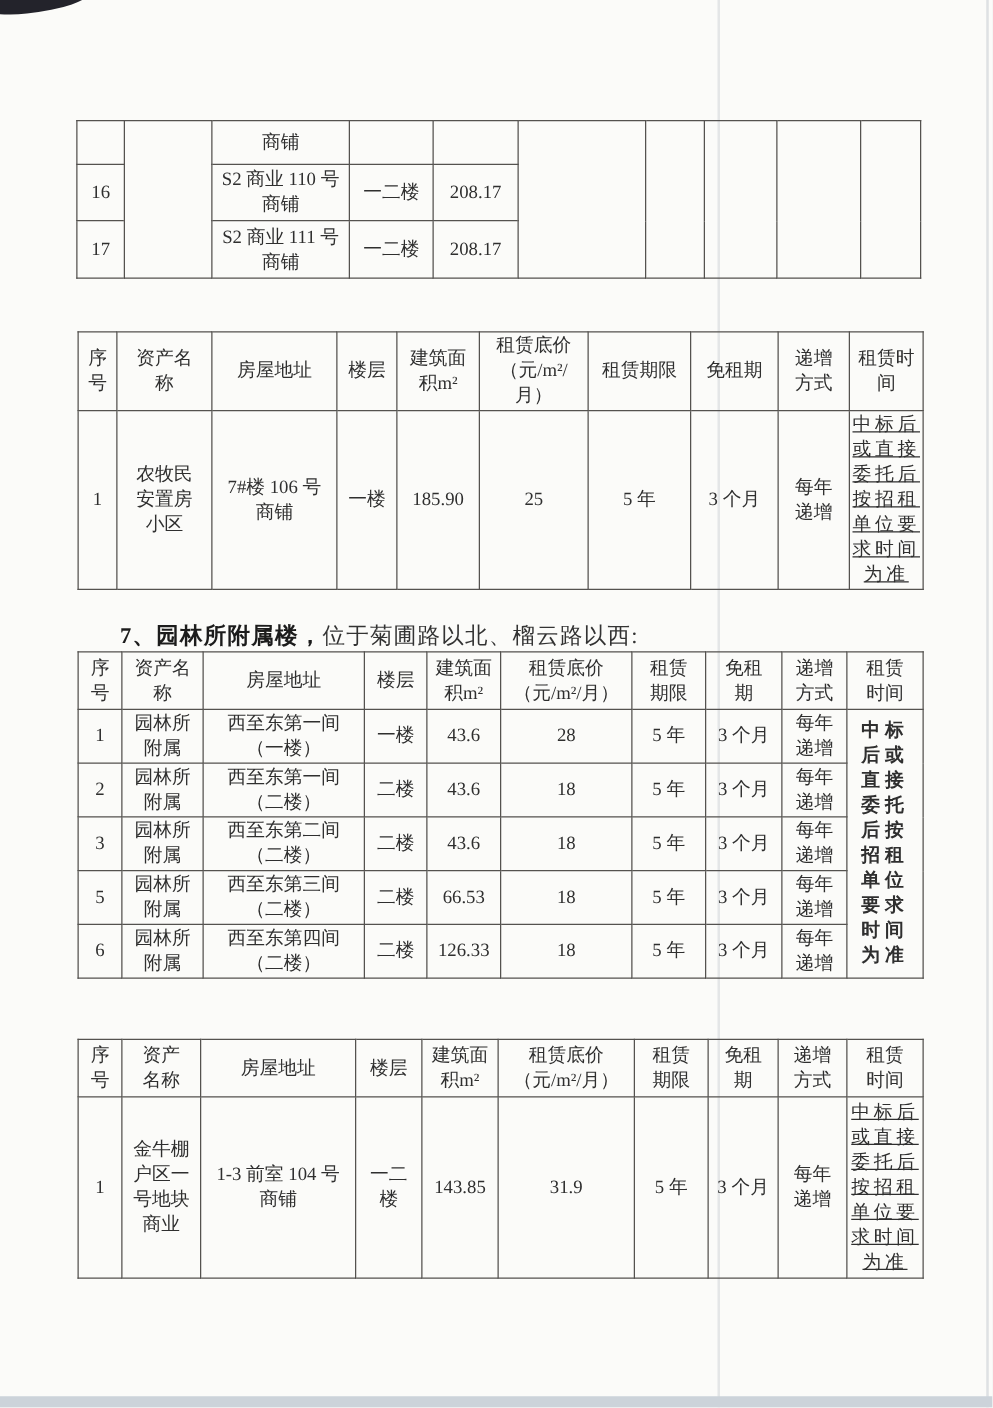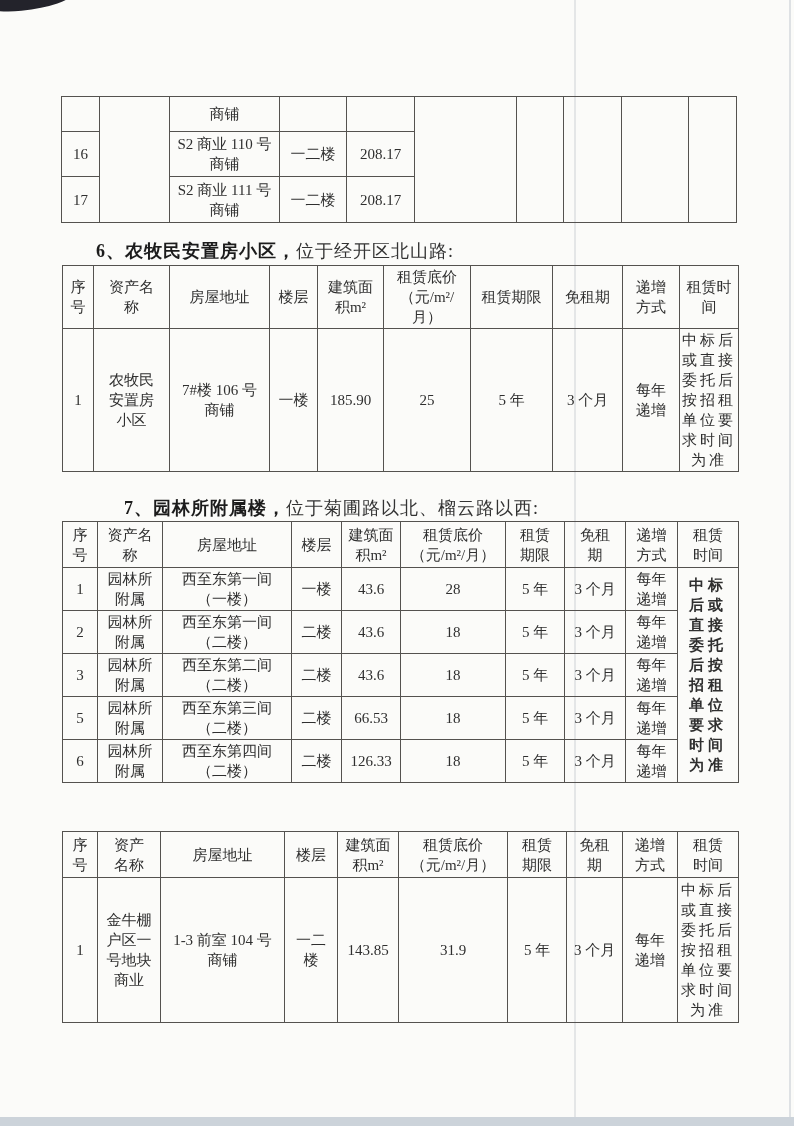--- a/index.html
+++ b/index.html
@@ -32,21 +32,21 @@
   
   table.doc{
     position:absolute;border-collapse:collapse;table-layout:fixed;
     font-size:15px;color:#2f2f2f;
   }
   table.doc td{
     border:1px solid #54524f;text-align:center;vertical-align:middle;
     padding:1px 2px;white-space:pre-line;line-height:20px;overflow:hidden;
   }
   td.hd{line-height:20px;}
-  td.time-wide{letter-spacing:3px;line-height:19.5px;padding:1px 0;}
+  td.time-wide{letter-spacing:3px;line-height:19.5px;padding:1px 0;text-decoration:underline;}
   td.time-narrow{letter-spacing:4px;line-height:21px;padding:1px 0;font-weight:bold;}
   td.num{letter-spacing:0;}
 </style>
 </head>
 <body>
 
 <div class="page">
 
   <div class="corner-mark"></div>
   <div class="fold-line" style="left:574px;"></div>
@@ -88,23 +88,20 @@
     <tr style="height:46px">
       <td>17</td>
       <td>S2 商业 111 号
 商铺</td>
       <td>一二楼</td>
       <td class="num">208.17</td>
     </tr>
   </tbody>
     </table>
 
-  <div class="sec-title" style="top:240px;">
-    <span class="b">6、农牧民安置房小区，</span><span class="r">位于经开区北山路:</span>
-  </div>
 
   <table class="doc" style="left:62px;top:265px;width:676px;">
     <colgroup>
       <col style="width:31px">
         <col style="width:76px">
         <col style="width:100px">
         <col style="width:48px">
       <col style="width:66px">
         <col style="width:87px">
         <col style="width:82px">
@@ -150,21 +147,21 @@
 或直接
 委托后
 按招租
 单位要
 求时间
 为准</td>
     </tr>
   </tbody>
     </table>
 
-  <div class="sec-title" style="top:497px;margin-left:28px;">
+  <div class="sec-title" style="top:497px;">
     <span class="b">7、园林所附属楼，</span><span class="r">位于菊圃路以北、榴云路以西:</span>
   </div>
 
   <table class="doc" style="left:62px;top:521px;width:676px;">
     <colgroup>
       <col style="width:35px">
         <col style="width:65px">
         <col style="width:129px">
         <col style="width:50px">
       <col style="width:59px">

